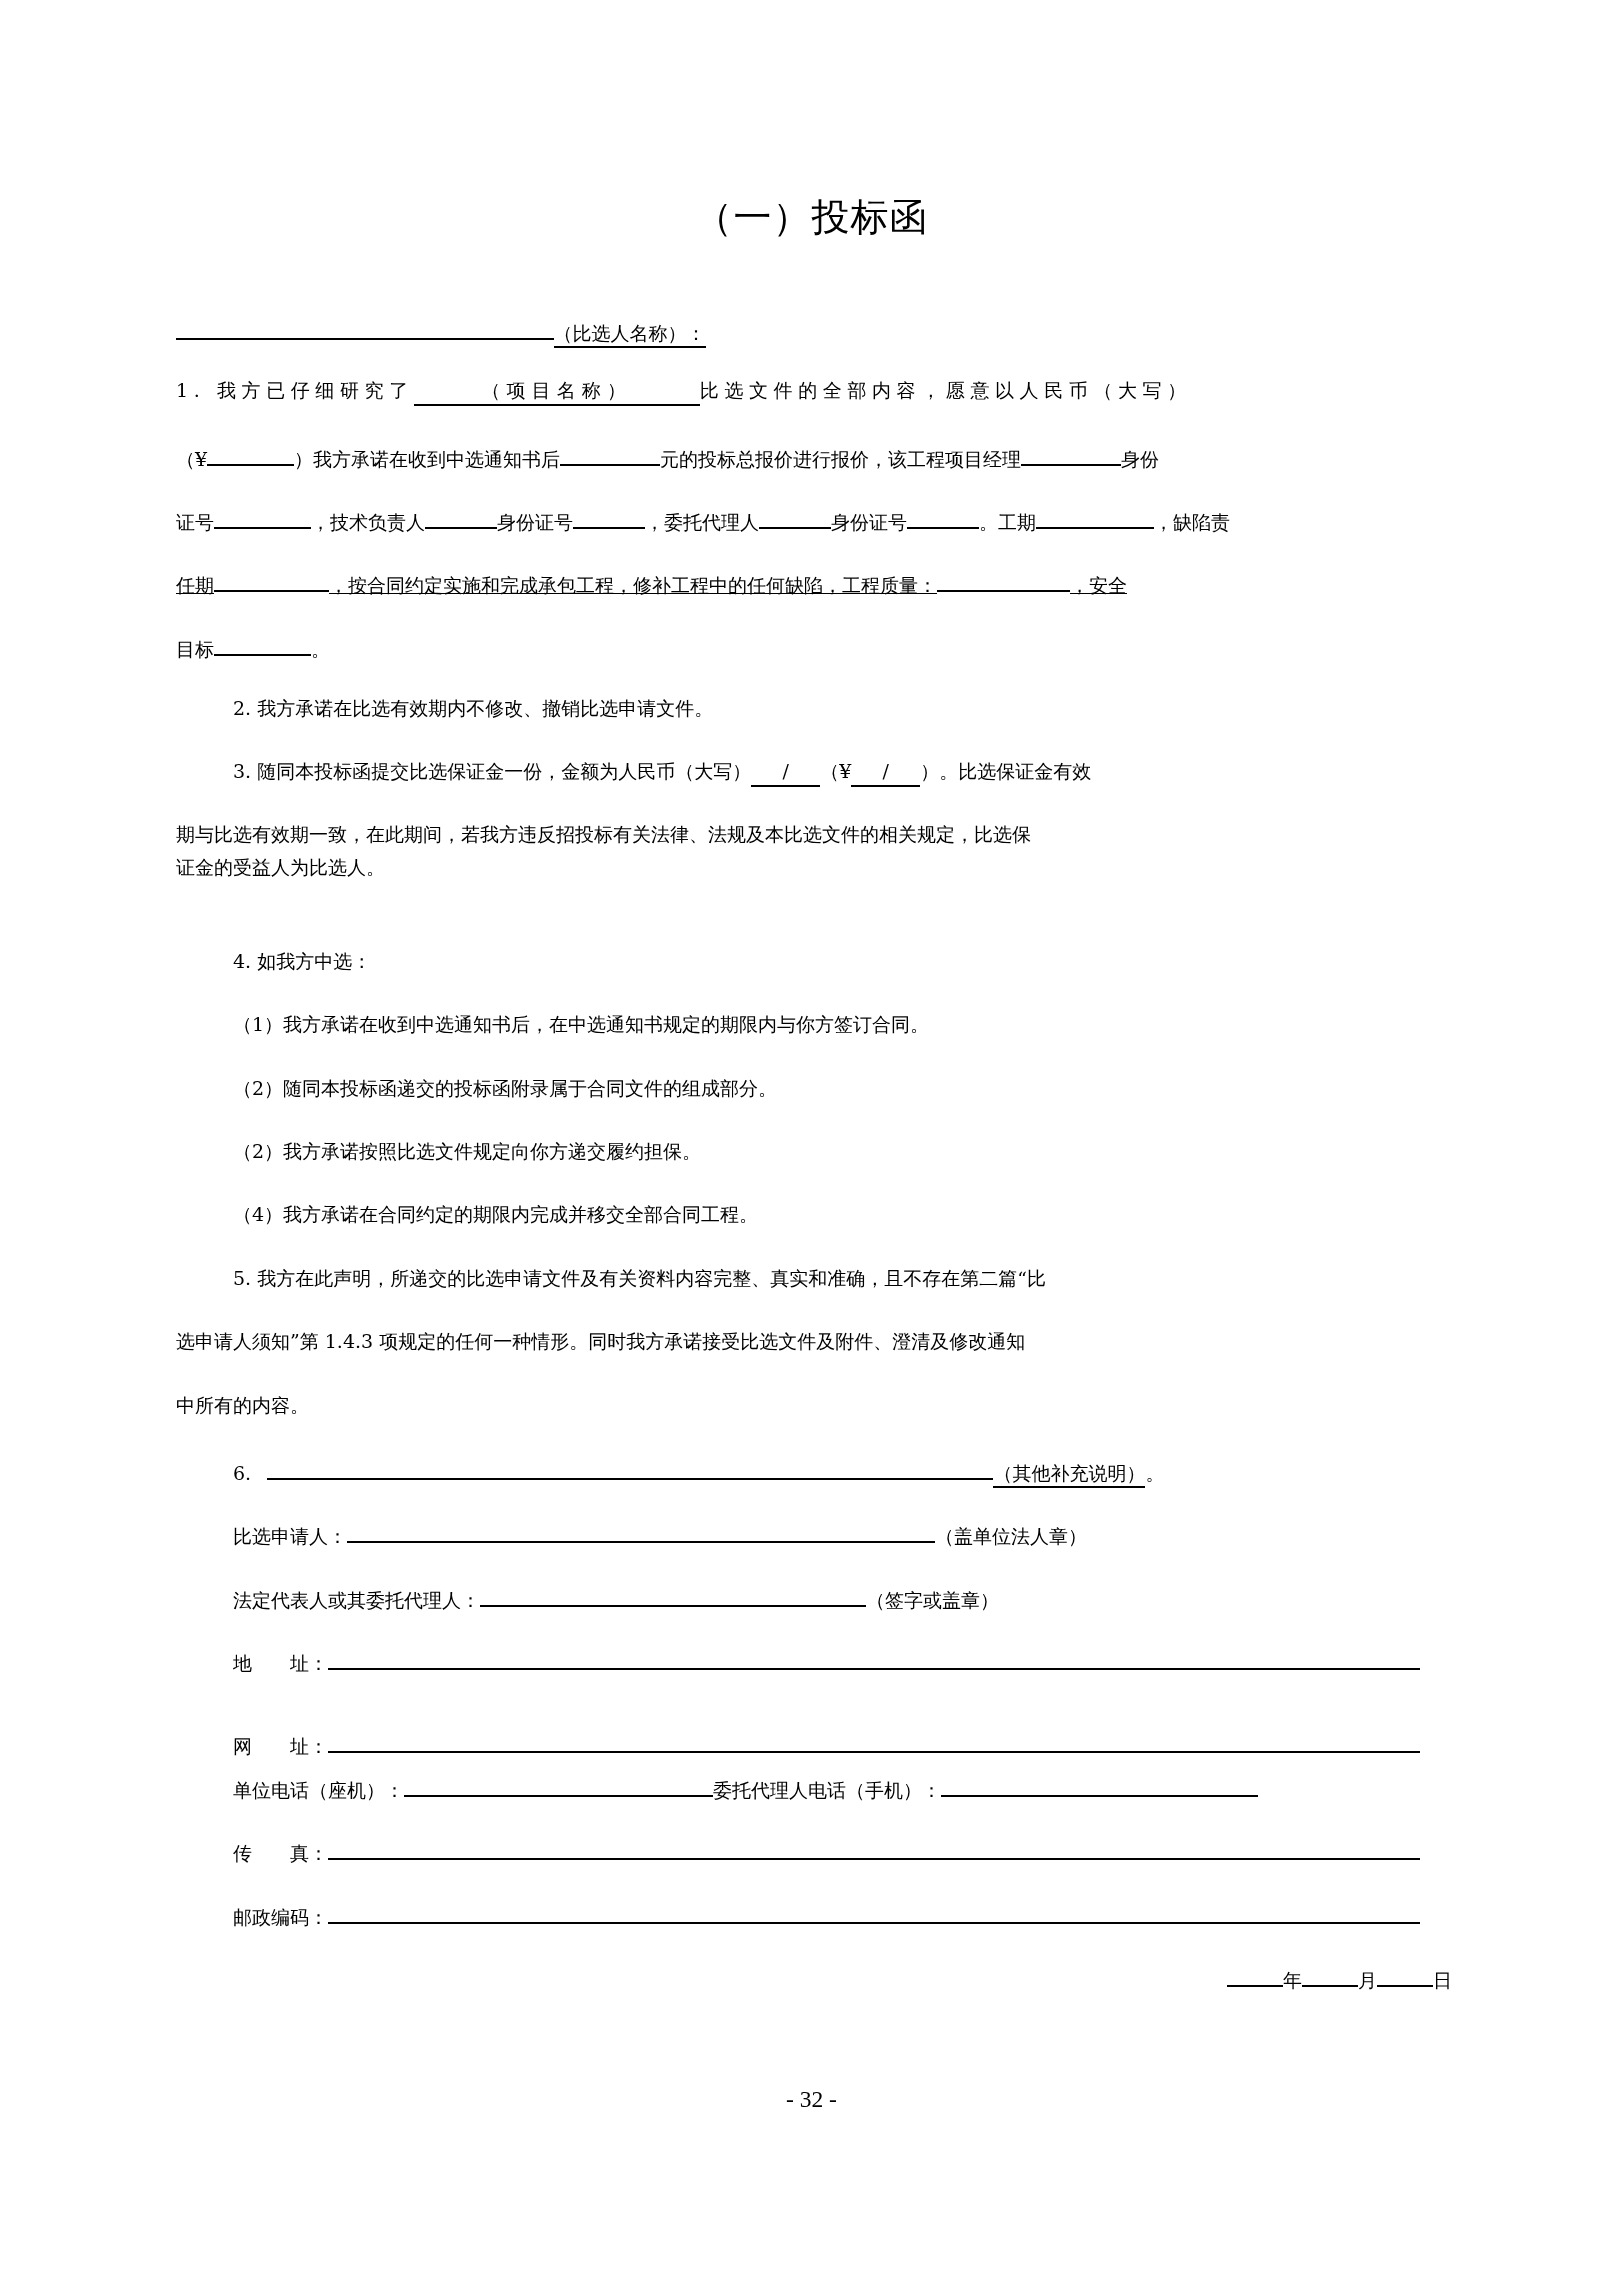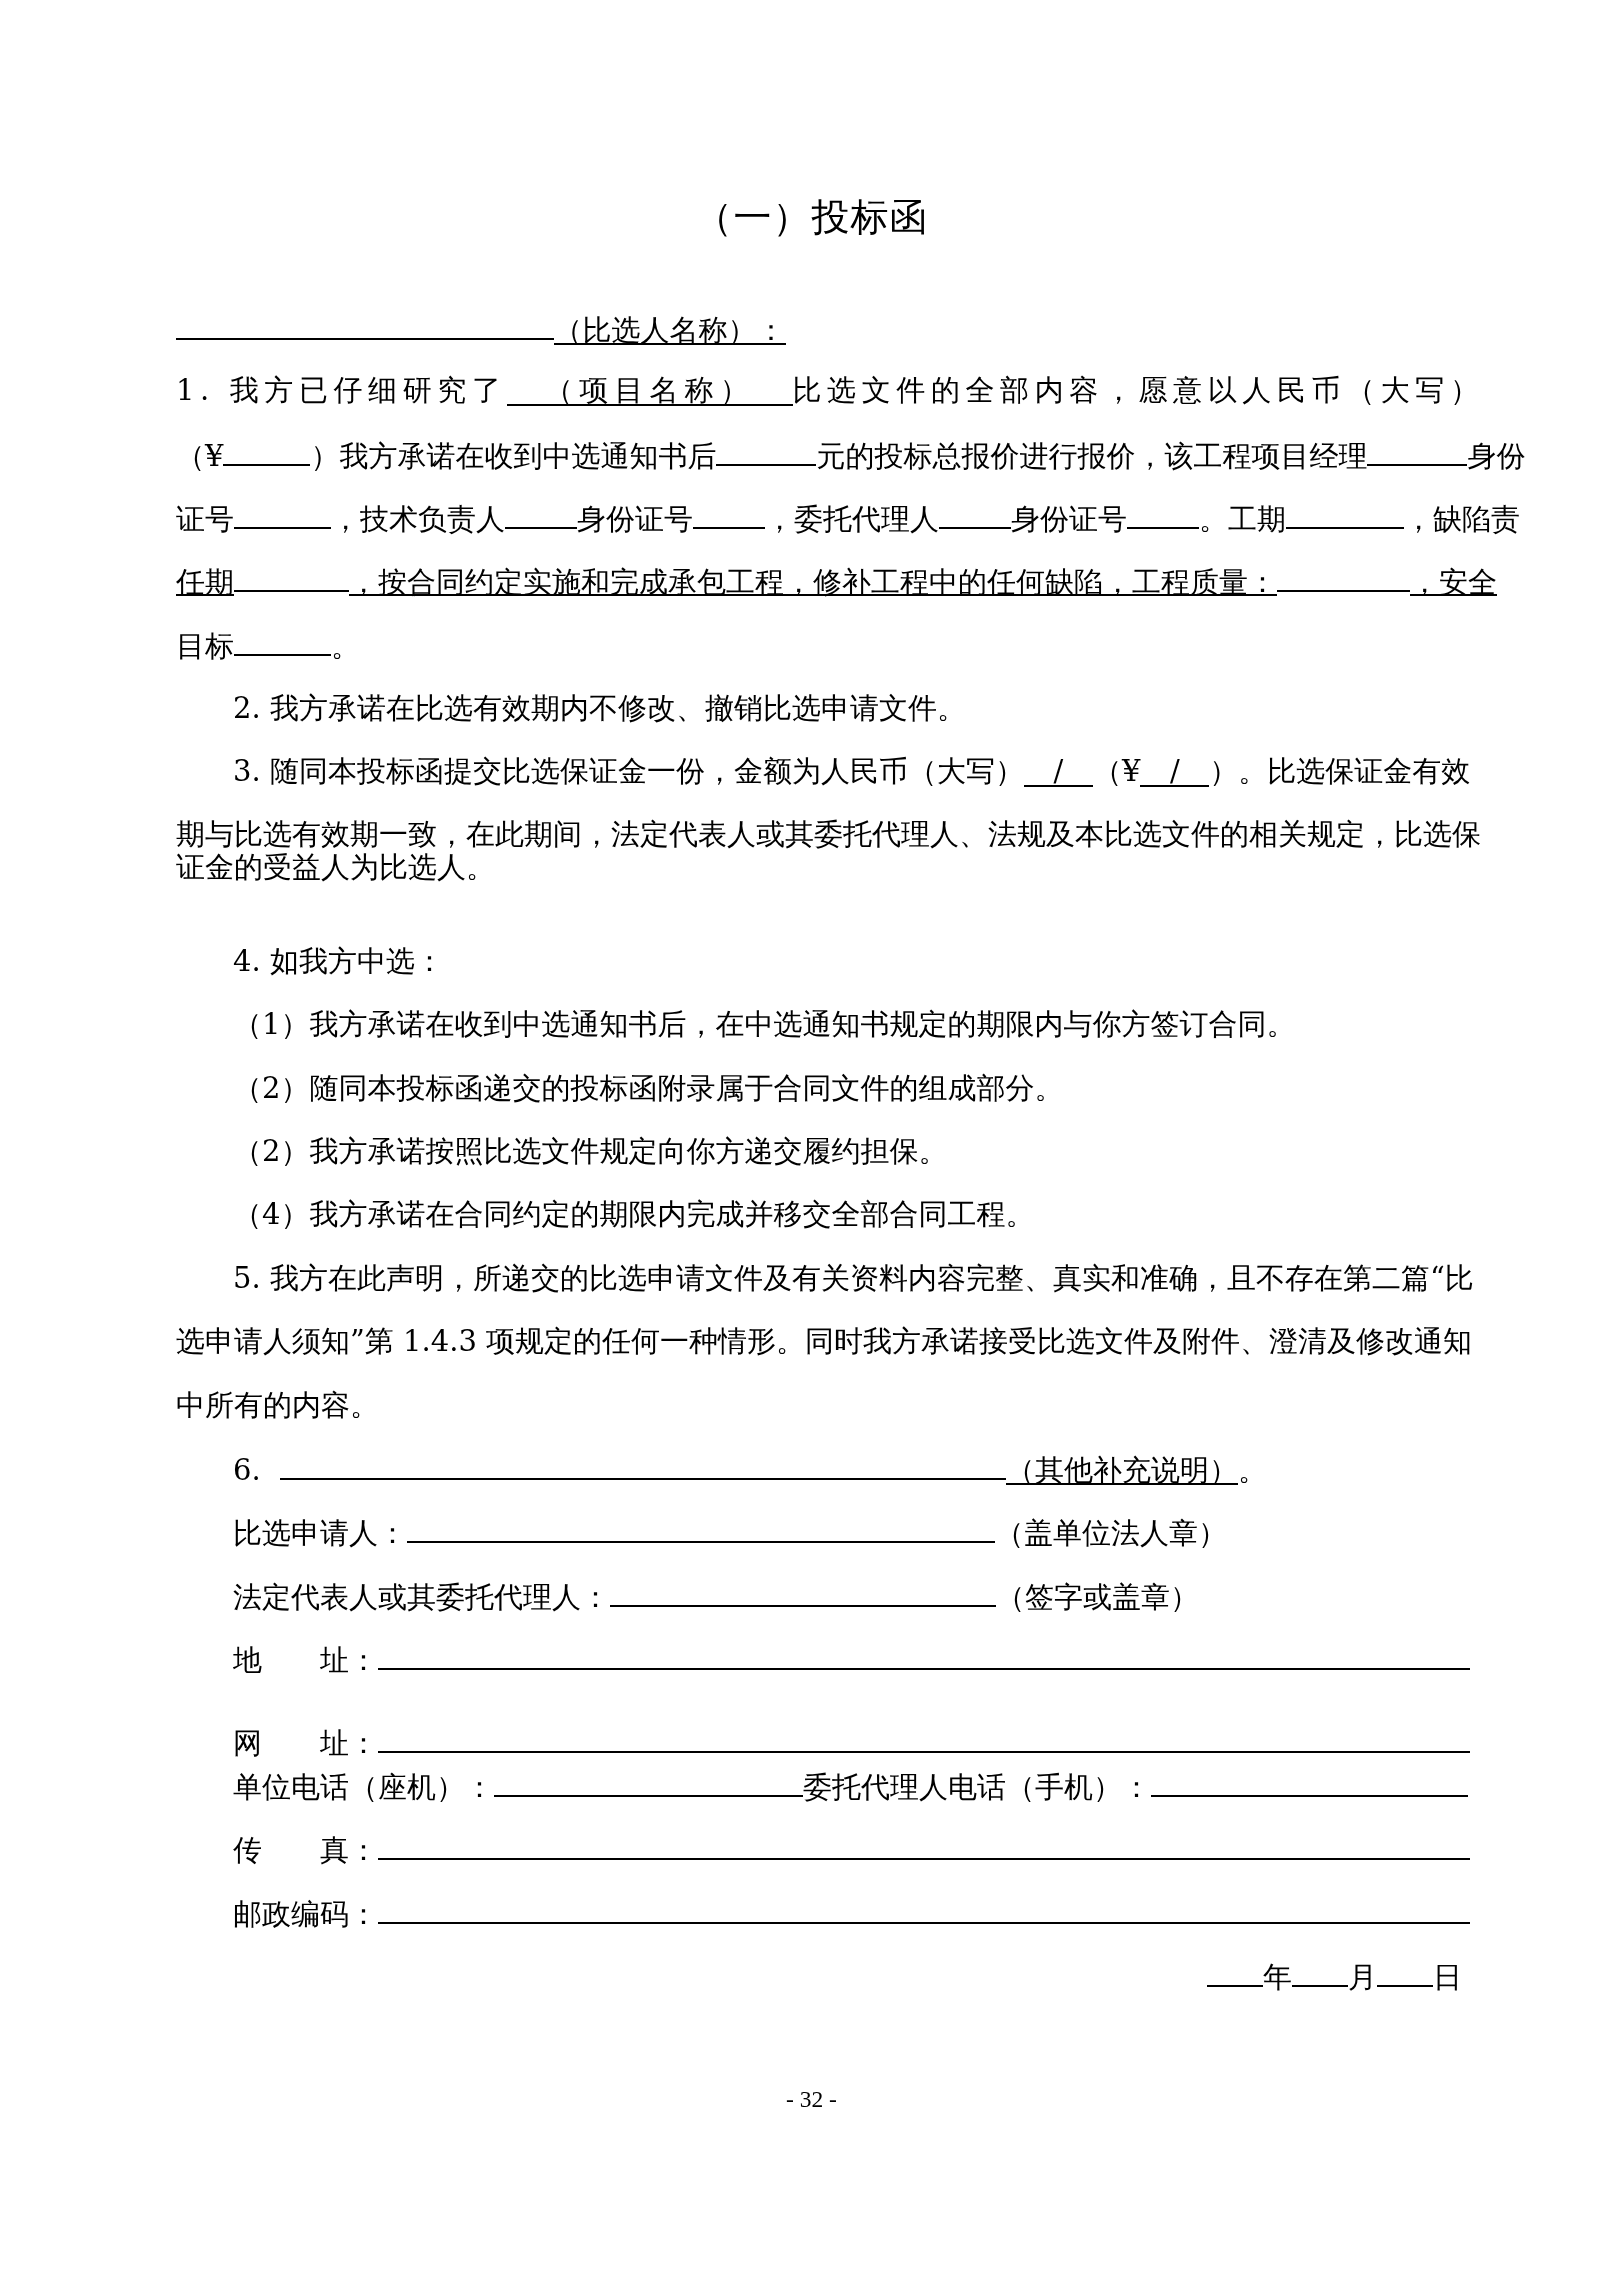--- a/index.html
+++ b/index.html
@@ -1,20 +1,20 @@
 <!DOCTYPE html>
 <html style="font-size:8.2px"><head>
 <meta charset="utf-8">
 <style>
   html, body { margin:0; padding:0; background:#ffffff; }
   body { width:1623px; height:2295px; position:relative; overflow:hidden;
          font-family: "DejaVu Serif", "Liberation Serif", serif; color:#000; }
   .title { position:absolute; left:0; width:1623px; top:192px; text-align:center;
            font-size:38px; letter-spacing:1px; }
-  .line { position:absolute; left:176px; width:1276px; font-size:29px; line-height:31px;
+  .line { position:absolute; left:176px; width:1276px; font-size:19px; line-height:31px;
           white-space:nowrap; }
   .ind { left:233px; width:1219px; }
   .u { display:inline-block; border-bottom:2px solid #000; line-height:25.6px; vertical-align:baseline; text-align:center; }
   .ub { display:inline-block; border-bottom:2px solid #000; height:24.5px; vertical-align:baseline; }
   .lbl { display:inline-block; }
   .pageno { position:absolute; left:0; width:1623px; top:2086px; text-align:center;
             font-family:"Liberation Serif", serif; font-size:23.5px; }
 </style>
 </head>
 <body>
@@ -39,21 +39,21 @@
 </div>
 <div class="line" style="top:629px;">
   <span>目标</span><span class="ub" style="width:97px;"></span><span>。</span>
 </div>
 
 <div class="line ind" style="top:693px;">2. 我方承诺在比选有效期内不修改、撤销比选申请文件。</div>
 
 <div class="line ind" style="top:756px;">
   <span>3. 随同本投标函提交比选保证金一份，金额为人民币（大写）</span><span class="u" style="width:69px;">/</span><span>（¥</span><span class="u" style="width:69px;">/</span><span>）。比选保证金有效</span>
 </div>
-<div class="line" style="top:819px;">期与比选有效期一致，在此期间，法定代表人或其委托代理人、法规及本比选文件的相关规定，比选保</div>
+<div class="line" style="top:819px;">期与比选有效期一致，在此期间，若我方违反招投标有关法律、法规及本比选文件的相关规定，比选保</div>
 <div class="line" style="top:852px;">证金的受益人为比选人。</div>
 
 <div class="line ind" style="top:946px;">4. 如我方中选：</div>
 <div class="line" style="left:233px; top:1009px;">（1）我方承诺在收到中选通知书后，在中选通知书规定的期限内与你方签订合同。</div>
 <div class="line" style="left:233px; top:1073px;">（2）随同本投标函递交的投标函附录属于合同文件的组成部分。</div>
 <div class="line" style="left:233px; top:1136px;">（2）我方承诺按照比选文件规定向你方递交履约担保。</div>
 <div class="line" style="left:233px; top:1199px;">（4）我方承诺在合同约定的期限内完成并移交全部合同工程。</div>
 
 <div class="line ind" style="top:1263px;">5. 我方在此声明，所递交的比选申请文件及有关资料内容完整、真实和准确，且不存在第二篇“比</div>
 <div class="line" style="top:1326px;">选申请人须知”第 1.4.3 项规定的任何一种情形。同时我方承诺接受比选文件及附件、澄清及修改通知</div>

